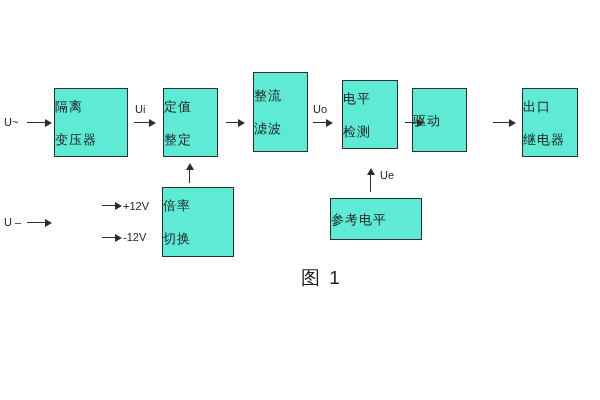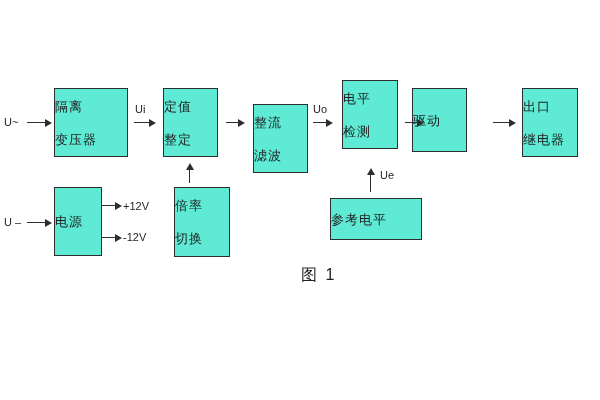--- a/index.html
+++ b/index.html
@@ -56,64 +56,61 @@
   }
   .arrow-v .head {
     position: absolute; top: 0; left: 0.5px;
     width: 0; height: 0; display: block;
     border-left: 4px solid transparent;
     border-right: 4px solid transparent;
     border-bottom: 7px solid #2e2e2e;
   }
   .caption {
     position: absolute;
-    font-size: 16px;
+    font-size: 19px;
     letter-spacing: 2px;
     white-space: nowrap;
   }
 </style>
 </head>
 <body>
 
 <div class="canvas">
 
   <div class="box" style="left:54px; top:88px; width:74px; height:69px">
     <span>隔离</span>
     <span>变压器</span>
   </div>
 
   <div class="box" style="left:163px; top:88px; width:55px; height:69px">
     <span>定值</span>
     <span>整定</span>
   </div>
 
-  <div class="box" style="left:253px; top:104px; width:55px; height:69px">
+  <div class="box" style="left:253px; top:72px; width:55px; height:80px">
     <span>整流</span>
     <span>滤波</span>
   </div>
 
   <div class="box" style="left:342px; top:80px; width:56px; height:69px">
     <span>电平</span>
     <span>检测</span>
   </div>
 
   <div class="box" style="left:412px; top:88px; width:55px; height:64px">
     <span>驱动</span>
   </div>
 
   <div class="box" style="left:522px; top:88px; width:56px; height:69px">
     <span>出口</span>
     <span>继电器</span>
   </div>
 
-  <div class="box" style="left:54px; top:187px; width:48px; height:69px">
-    <span>电源</span>
-  </div>
 
-  <div class="box" style="left:174px; top:187px; width:56px; height:70px">
+  <div class="box" style="left:162px; top:187px; width:72px; height:70px">
     <span>倍率</span>
     <span>切换</span>
   </div>
 
   <div class="box" style="left:330px; top:198px; width:92px; height:42px">
     <span>参考电平</span>
   </div>
 
   <span class="lbl" style="left:4px; top:115px">U~</span>
   <span class="lbl" style="left:135px; top:102px">Ui</span>

